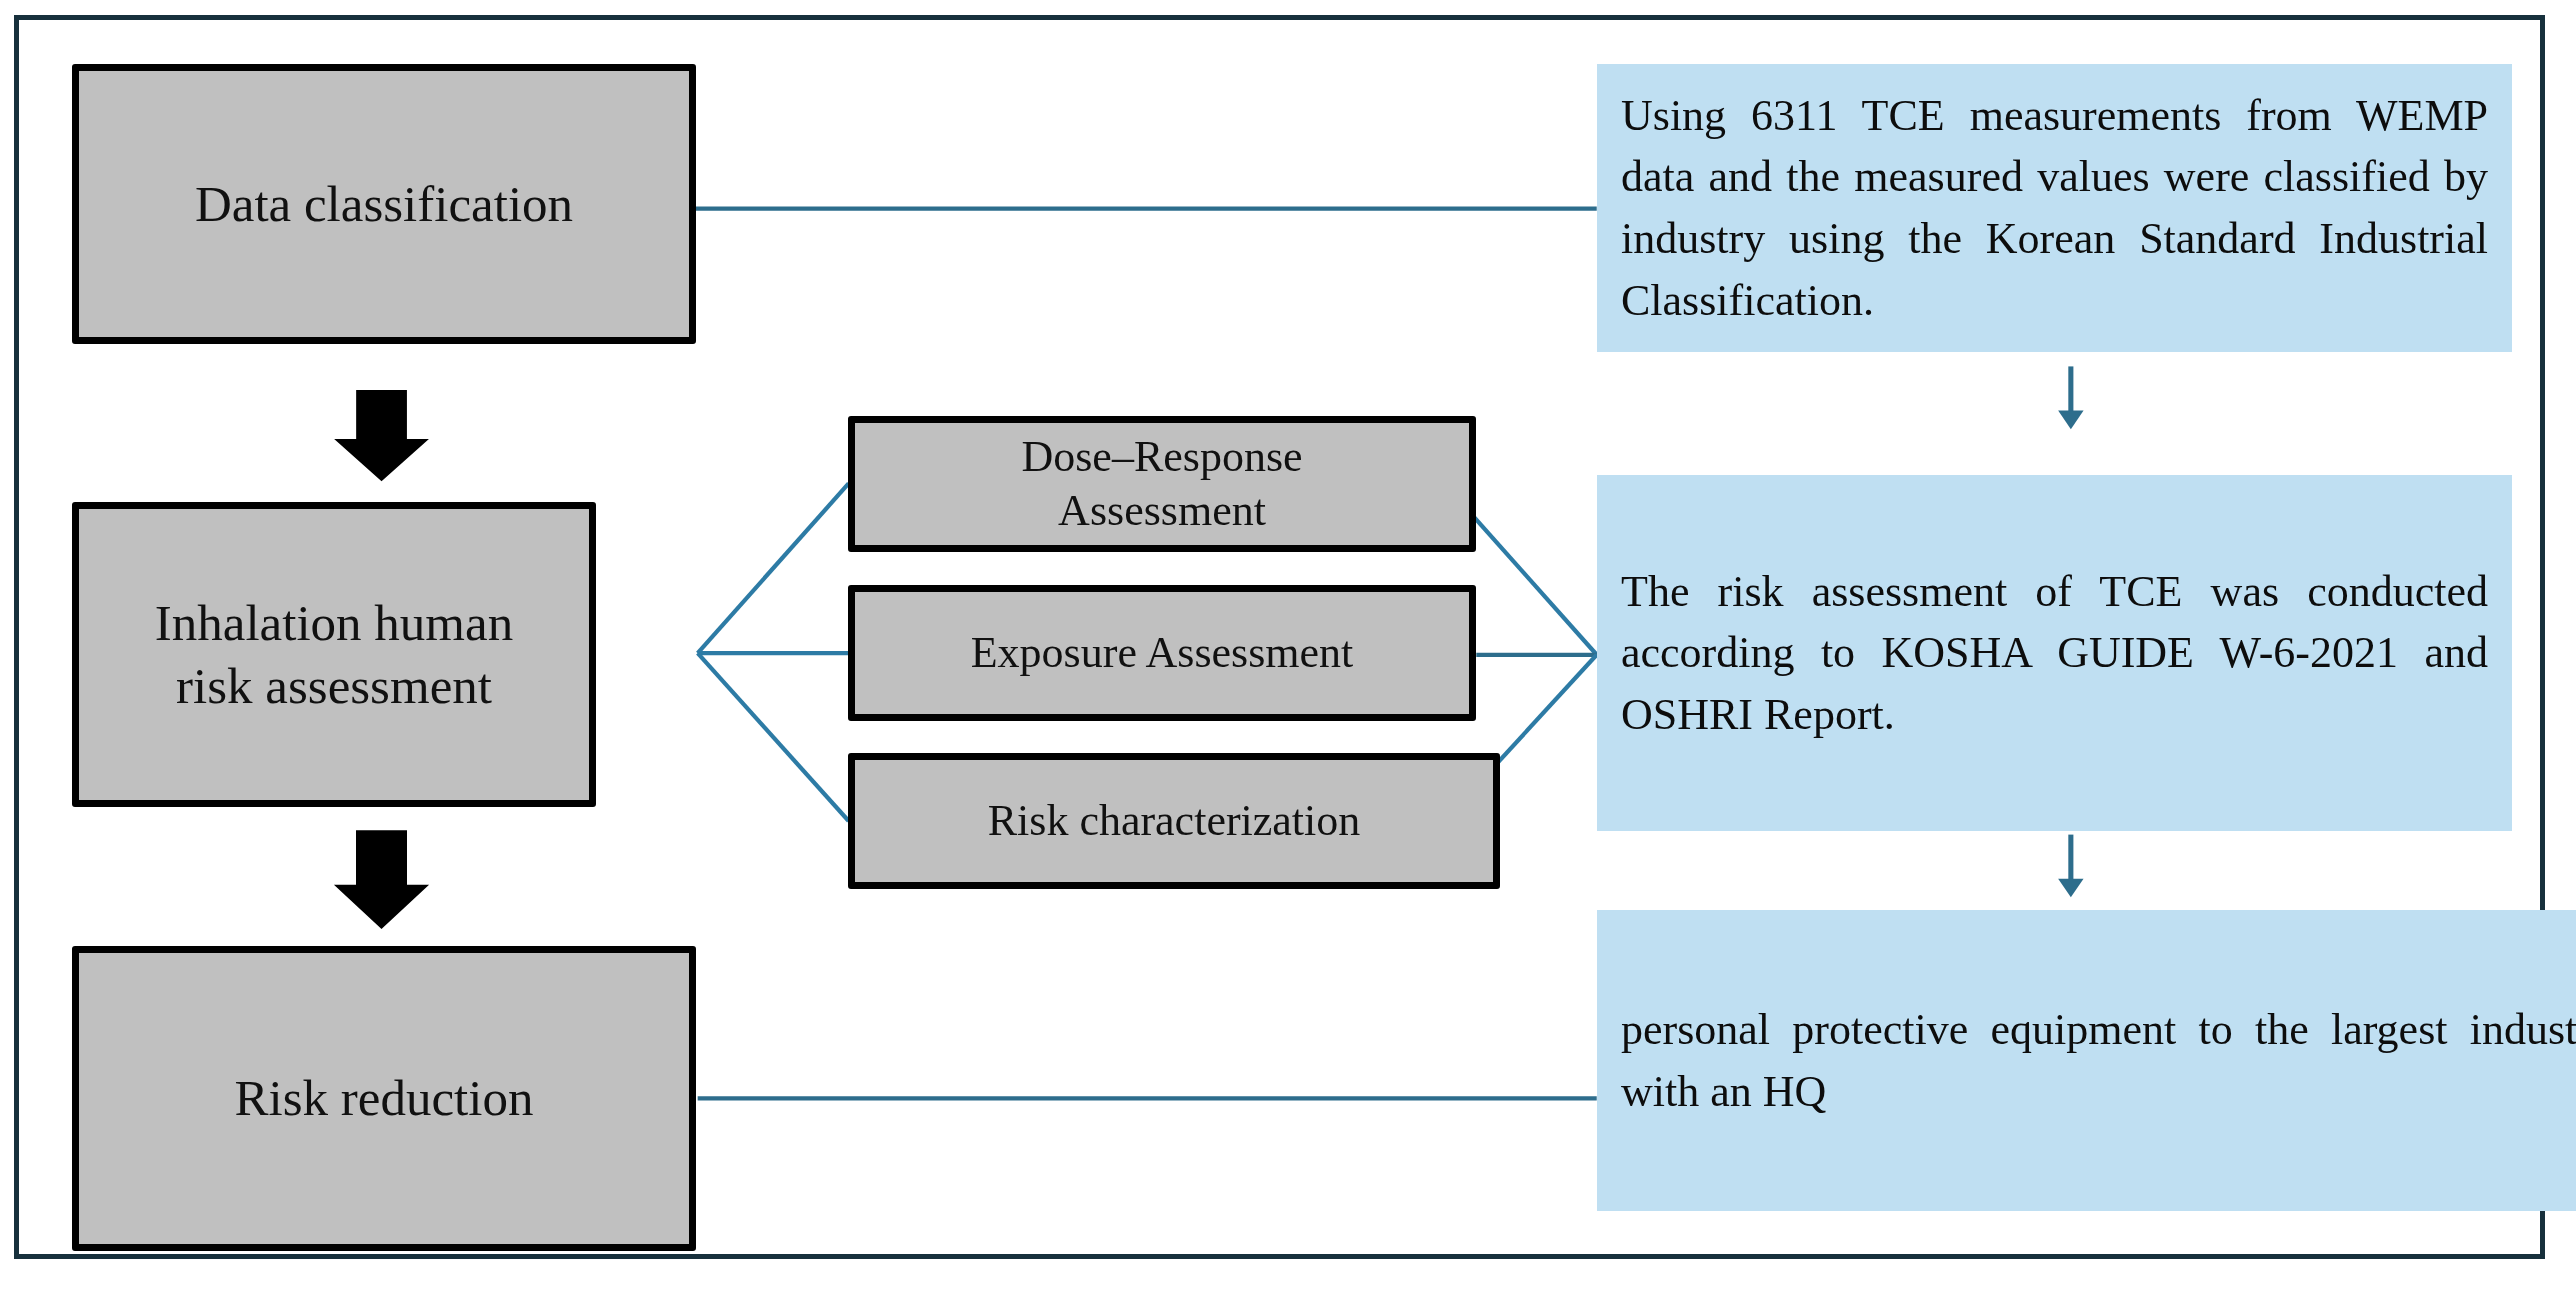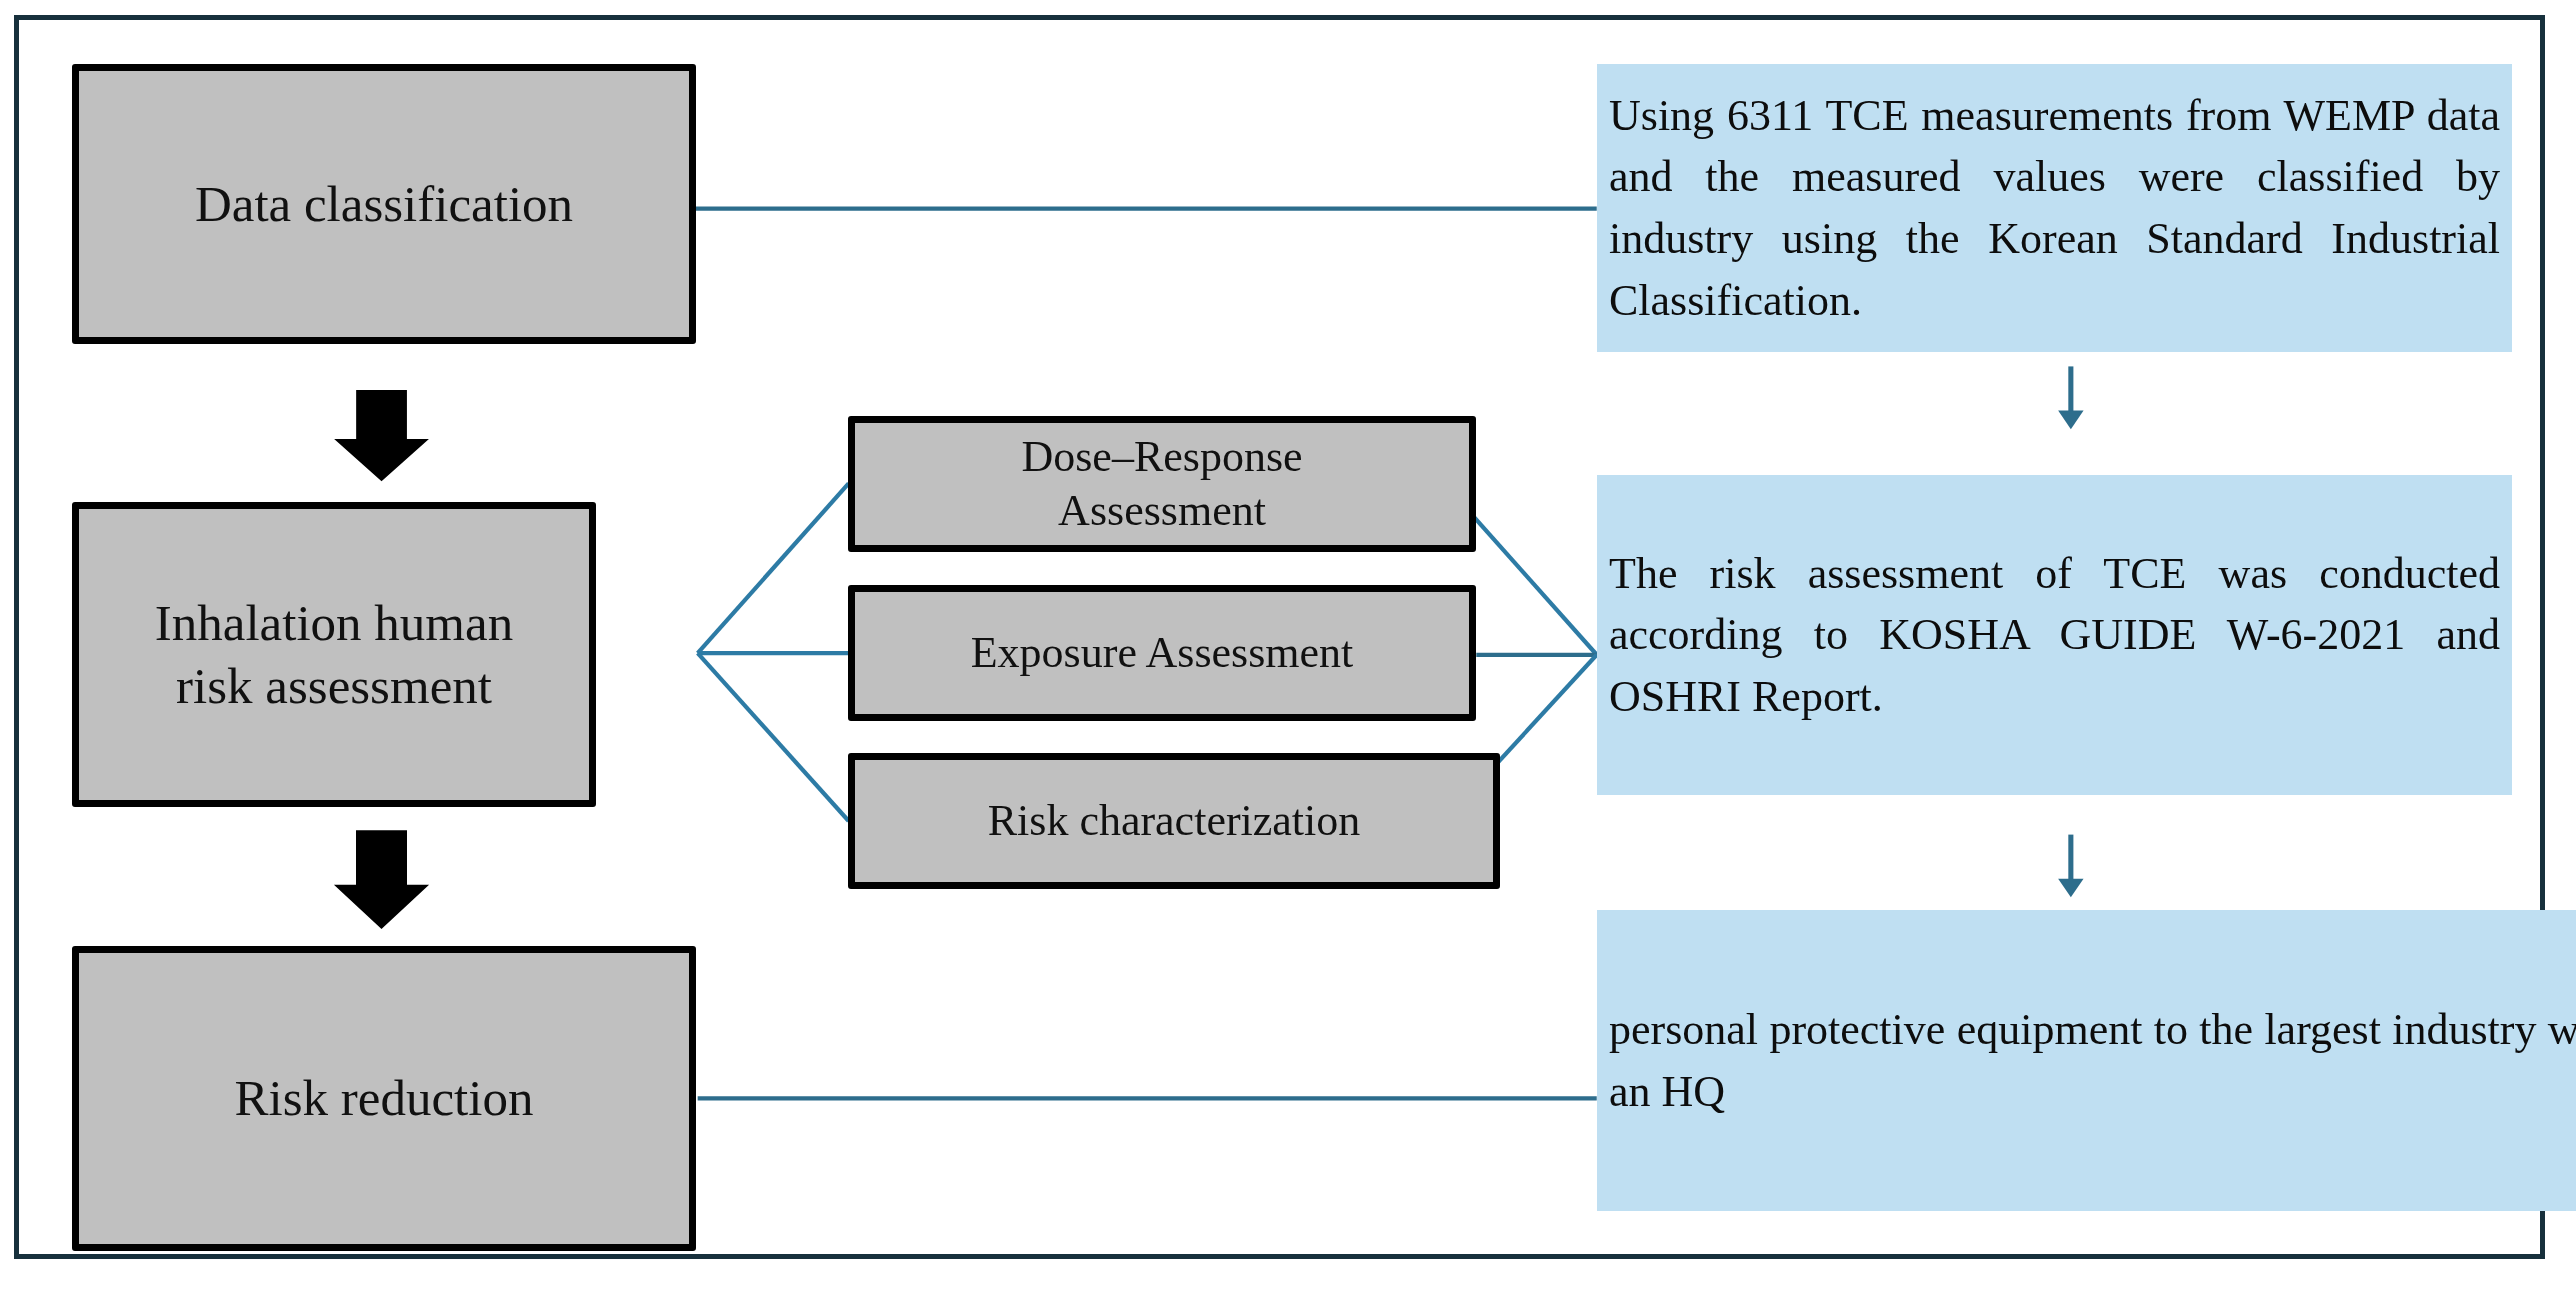--- a/index.html
+++ b/index.html
@@ -61,21 +61,21 @@
     font-size: 44px;
     line-height: 1.40;
     text-align: justify;
     text-justify: inter-word;
     padding: 0 12px;
     display: flex;
     flex-direction: column;
     justify-content: center;
   }
   .bbox p {
-    margin: 0;
+    margin: 12px;
     text-align: justify;
     text-align-last: left;
   }
 
   
   .down-arrow {
     position: absolute;
   }
 </style>
 </head>
@@ -145,21 +145,21 @@
   </div>
 
   <div class="gbox gbox-sub" style="left:848px; top:753px; width:652px; height:136px;">
     <span>Risk characterization</span>
   </div>
 
   <div class="bbox" style="left:1597px; top:64px; width:915px; height:288px;">
     <p>Using 6311 TCE measurements from WEMP data and the measured values were classified by industry using the Korean Standard Industrial Classification.</p>
   </div>
 
-  <div class="bbox" style="left:1597px; top:475px; width:915px; height:320px;">
+  <div class="bbox" style="left:1597px; top:475px; width:915px; height:356px;">
     <p>The risk assessment of TCE was conducted according to KOSHA GUIDE W-6-2021 and OSHRI Report.</p>
   </div>
 
   <div class="bbox" style="left:1597px; top:910px; width:1041px; height:301px;">
     <p>personal protective equipment to the largest industry with an HQ</p>
   </div>
 
 </div>
 
 

